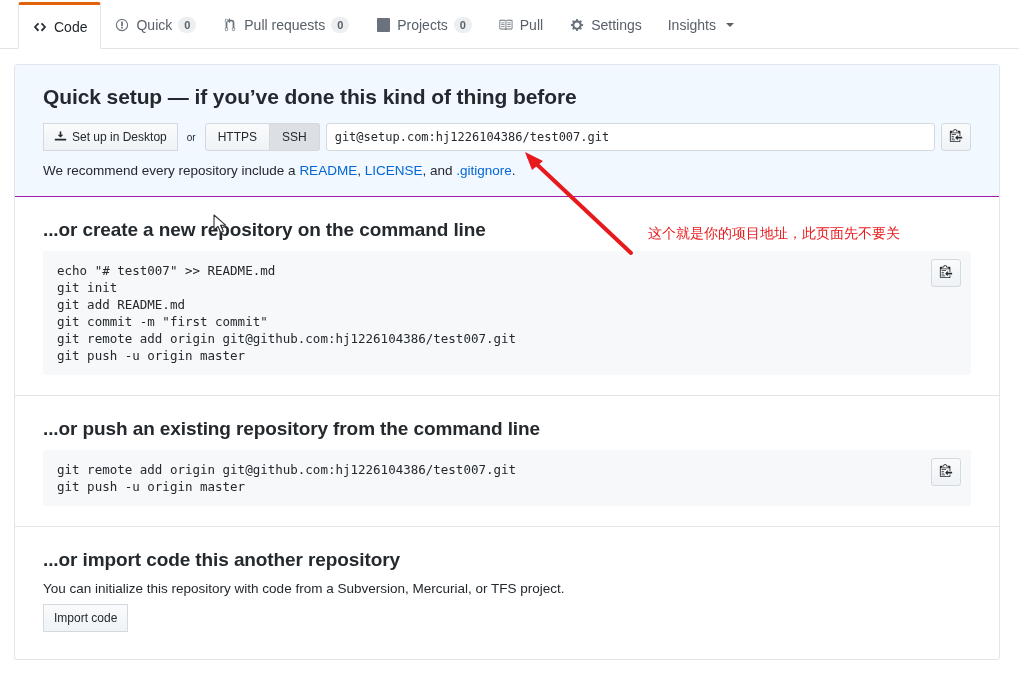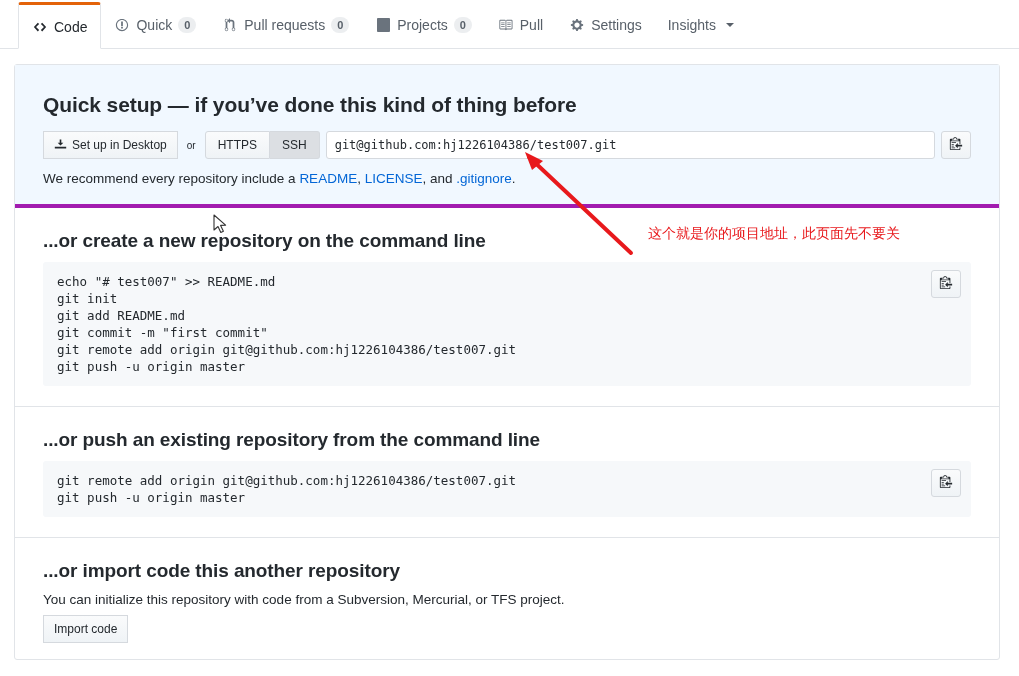--- a/index.html
+++ b/index.html
@@ -44,22 +44,22 @@
   }
 
   
   .card {
     position: absolute; left: 14px; top: 64px; width: 986px; height: 596px;
     border: 1px solid #e1e4e8; border-radius: 3px; background: #fff;
   }
 
   
   .quick {
-    background: #f1f8ff; border-bottom: 4px solid #a21caf;
-    padding: 28px 28px 18px 28px;
+    background: #f1f8ff; border-bottom: 1px solid #a21caf;
+    padding: 20px 28px 18px 28px;
   }
   .quick h2 {
     margin: 0 0 14px 0; font-size: 21px; font-weight: bold;
     color: #24292e; letter-spacing: -0.1px;
   }
   .setup-row { display: flex; align-items: stretch; height: 28px; }
   .btn {
     display: inline-flex; align-items: center; gap: 5px;
     height: 28px; padding: 0 10px; font-size: 12px; color: #24292e;
     background: linear-gradient(#fafbfc,#eff3f6);
@@ -207,21 +207,21 @@
           <span>Set up in Desktop</span>
         </div>
 
         <div class="or">or</div>
 
         <div class="seg">
           <div class="seg-btn">HTTPS</div>
           <div class="seg-btn active">SSH</div>
         </div>
 
-        <div class="url-field">git@github.com:hj1226104386/test007.git</div>
+        <div class="url-field">git@setup.com:hj1226104386/test007.git</div>
 
         <div class="copy-btn">
           <span>
             <svg width="14" height="14" viewBox="0 0 14 16" fill="#24292e">
                 <path d="M2 13h4v1H2v-1zm5-6H2v1h5V7zm2 3V8l-3 3 3 3v-2h5v-2H9zM4.5 9H2v1h2.5V9zM2 12h2.5v-1H2v1zm9 1h1v2c-.02.28-.11.52-.3.7-.19.18-.42.28-.7.3H1c-.55 0-1-.45-1-1V4c0-.55.45-1 1-1h3c0-1.11.89-2 2-2 1.11 0 2 .89 2 2h3c.55 0 1 .45 1 1v5h-1V6H1v9h10v-2zM2 5h8c0-.55-.45-1-1-1H8c-.55 0-1-.45-1-1s-.45-1-1-1-1 .45-1 1-.45 1-1 1H3c-.55 0-1 .45-1 1z"></path>
               </svg>
           </span>
         </div>
       </div>
 

